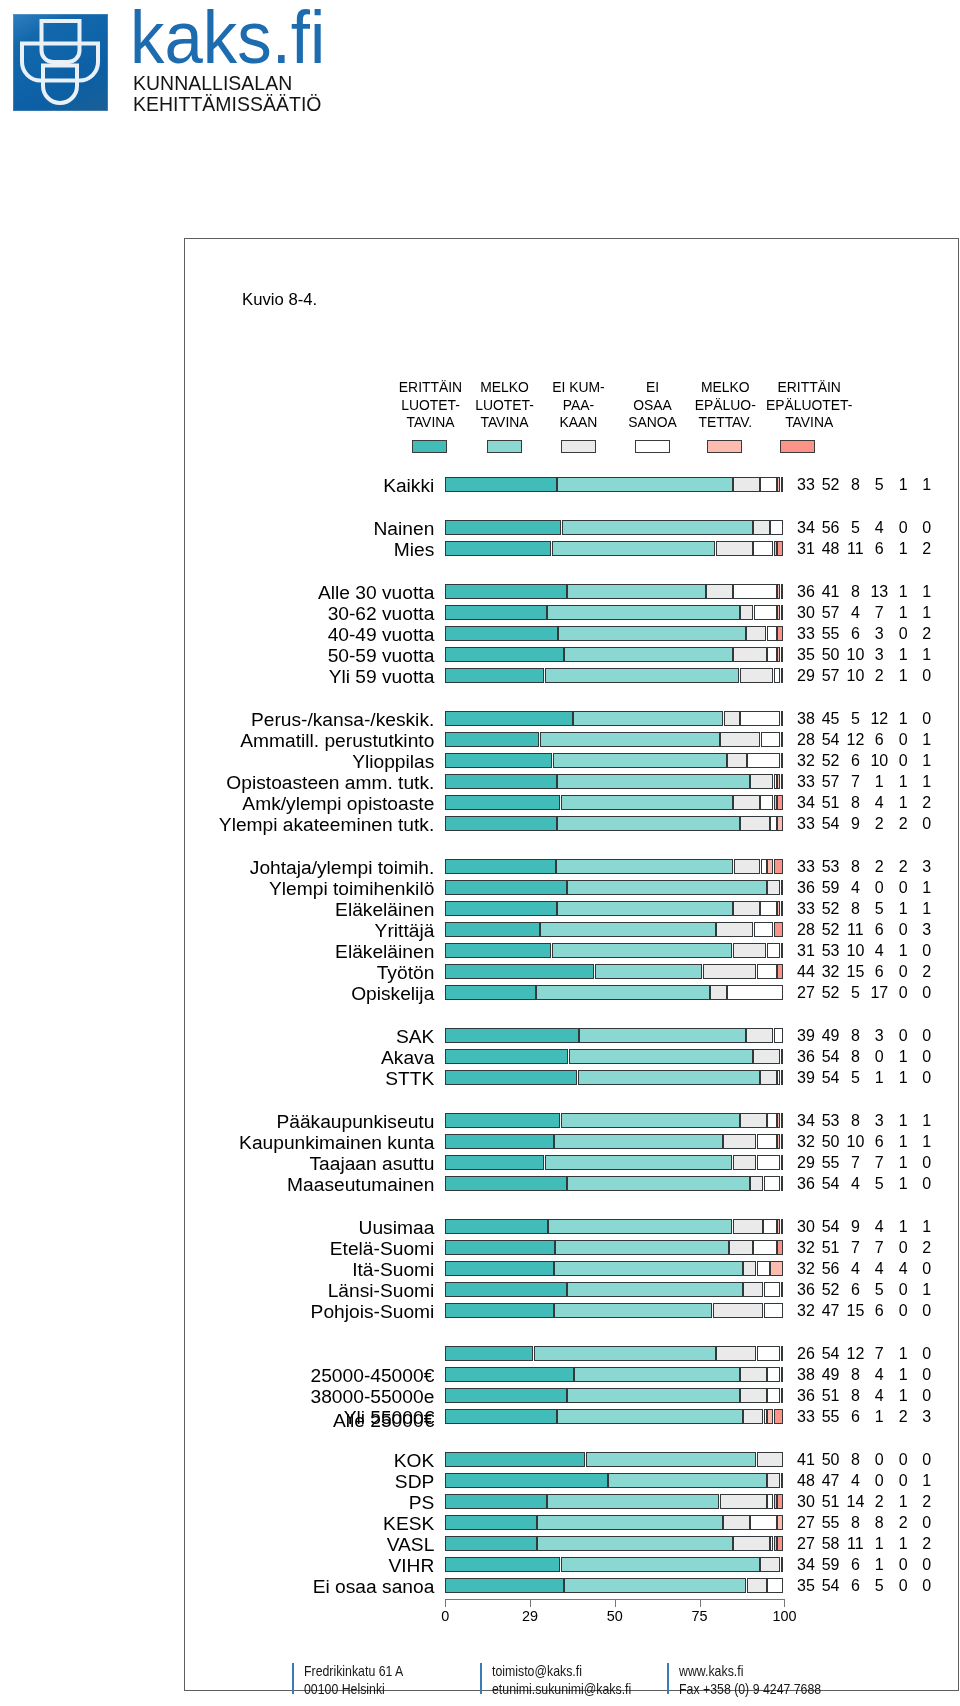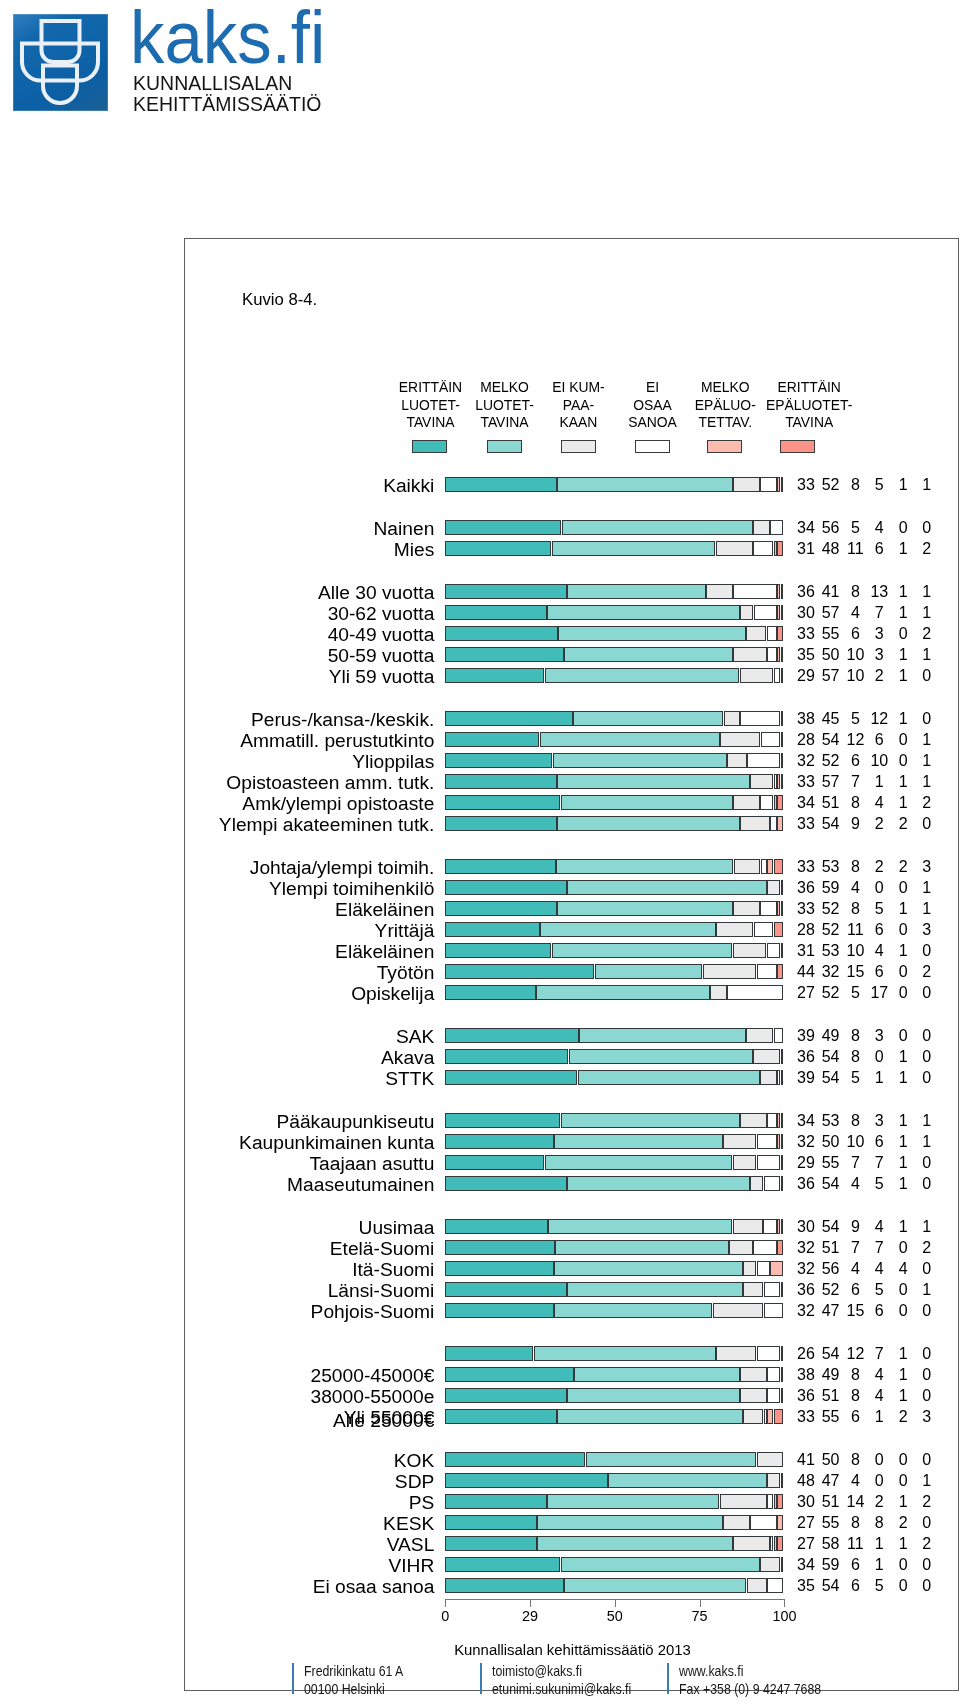--- a/index.html
+++ b/index.html
@@ -768,21 +768,20 @@
       <div class="tick" style="left: 345px; top: 1360px; height: 8px;"></div>
       <div class="tlab" style="left: 315px; top: 1370px;">29</div>
       <div class="tick" style="left: 430px; top: 1360px; height: 8px;"></div>
       <div class="tlab" style="left: 399.8px; top: 1370px;">50</div>
       <div class="tick" style="left: 515px; top: 1360px; height: 8px;"></div>
       <div class="tlab" style="left: 484.6px; top: 1370px;">75</div>
       <div class="tick" style="left: 599px; top: 1360px; height: 8px;"></div>
       <div class="tlab" style="left: 569.4px; top: 1370px;">100</div>
     </div>
 
-  <div id="source">Kunnallisalan kehittämissäätiö 2013</div>
 </div>
 
 <div id="footer">
     <div class="fcol" style="left: 291.7px;">
       <div class="fbar"></div>
       <div class="ftxt l1">Fredrikinkatu 61 A</div>
       <div class="ftxt l2">00100 Helsinki</div>
     </div>
     <div class="fcol" style="left: 479.5px;">
       <div class="fbar"></div>

